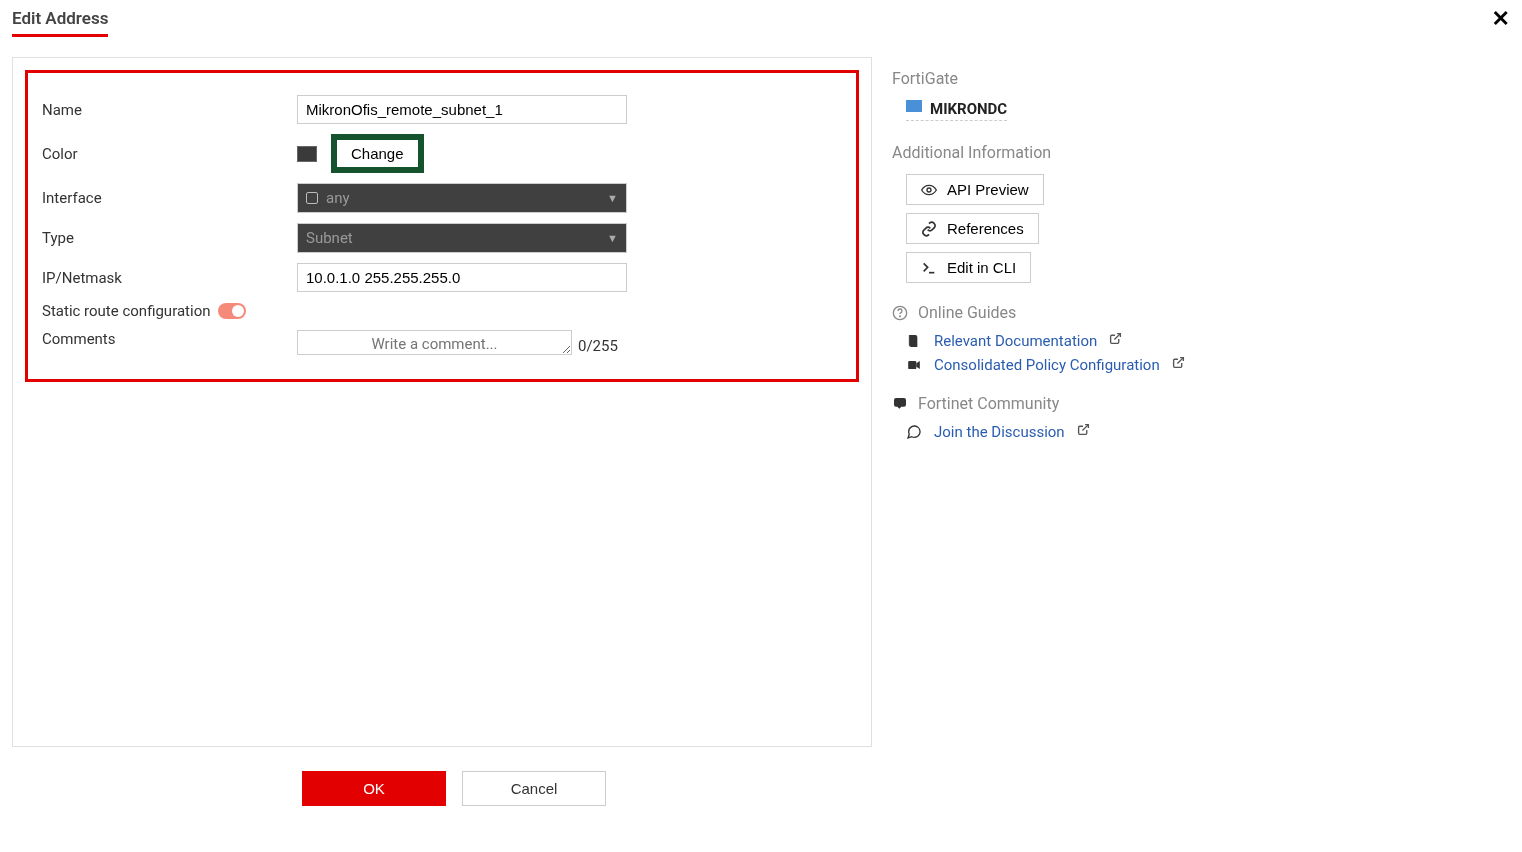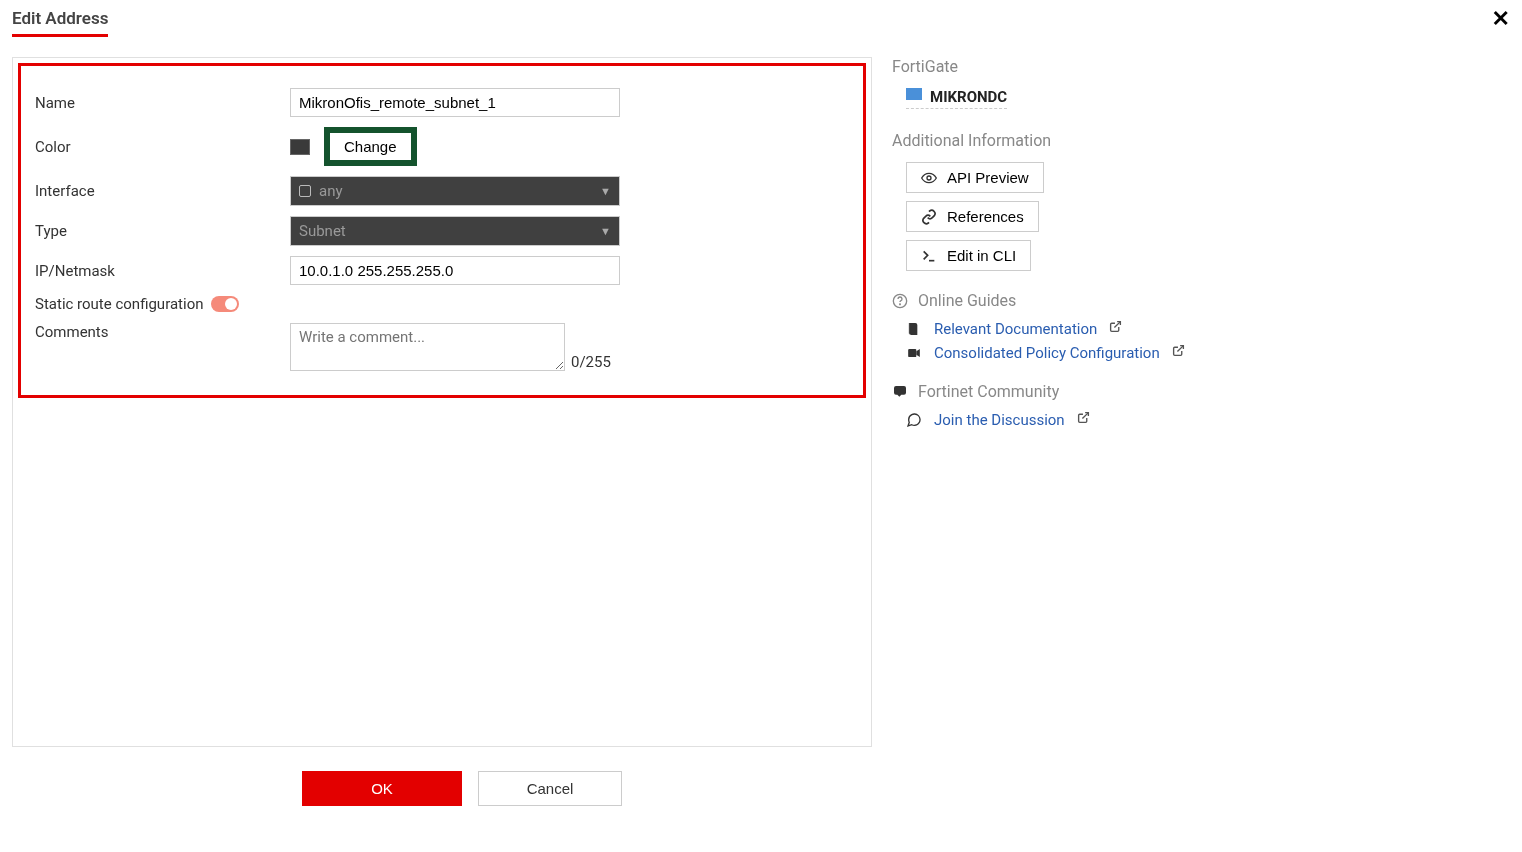--- a/index.html
+++ b/index.html
@@ -31,21 +31,21 @@
       color: #000;
       line-height: 1;
     }
     .main-wrap {
       display: flex;
       gap: 20px;
     }
     .form-panel {
       flex: 1;
       border: 1px solid #e0e0e0;
-      padding: 5px;
+      padding: 12px;
       min-height: 690px;
       max-width: 860px;
       position: relative;
     }
     .red-frame {
       border: 3px solid #e30000;
       padding: 22px 14px 14px 14px;
     }
     .form-row {
       display: flex;
@@ -102,27 +102,28 @@
       width: 28px; height: 16px; border-radius: 10px;
       background: #f58a7a; position: relative; display:inline-block;
       cursor:pointer;
     }
     .toggle::after {
       content:''; position:absolute; width:12px; height:12px; border-radius:50%;
       background:#fff; top:2px; right:2px;
     }
     .textarea-wrap { display:flex; align-items:flex-end; gap:6px;}
     .comment-box {
-      width: 275px; height: 48px; padding:4px 8px; border:1px solid #ccc; font-size:15px;
-      resize: both; font-family:inherit;
+      width: 275px; height: 25px; padding:4px 8px; border:1px solid #ccc; font-size:15px;
+      resize: both; font-family:inherit;text-align:center;
     }
     .counter { font-size:15px; color:#333; }
     .side-panel {
       width: 420px;
       padding-top: 0;
+      margin-top: 12px;
     }
     .side-heading {
       font-size: 16px;
       color: #888;
       margin-bottom: 12px;
     }
     .device-row {
       display:flex; align-items:flex-start; gap:8px; font-size:15px;
       margin-left: 14px; margin-bottom: 22px;
       border-bottom: 1px dashed #ccc;
@@ -149,21 +150,21 @@
       display:flex; gap:12px;
       margin-left:14px; margin-bottom:6px; font-size:15px;
     }
     .guide-link { color:#2a5db0; cursor:pointer; }
     .ext-icon { color:#555; font-size:13px; }
     .footer {
       display:flex; gap:16px; justify-content:flex-start;
       padding-left: 290px; margin-top: 24px;
     }
     .ok-btn {
-      width: 160px; padding:8px 0; background:#e30000; color:#fff;
+      width: 144px; padding:8px 0; background:#e30000; color:#fff;
       border:none; font-size:15px; cursor:pointer;
     }
     .cancel-btn {
       width: 144px; padding:8px 15px; background:#fff; color:#333;
       border:1px solid #ccc; font-size:15px; cursor:pointer;
     }
     svg { display:block; }
   </style>
 </head>
 <body>

